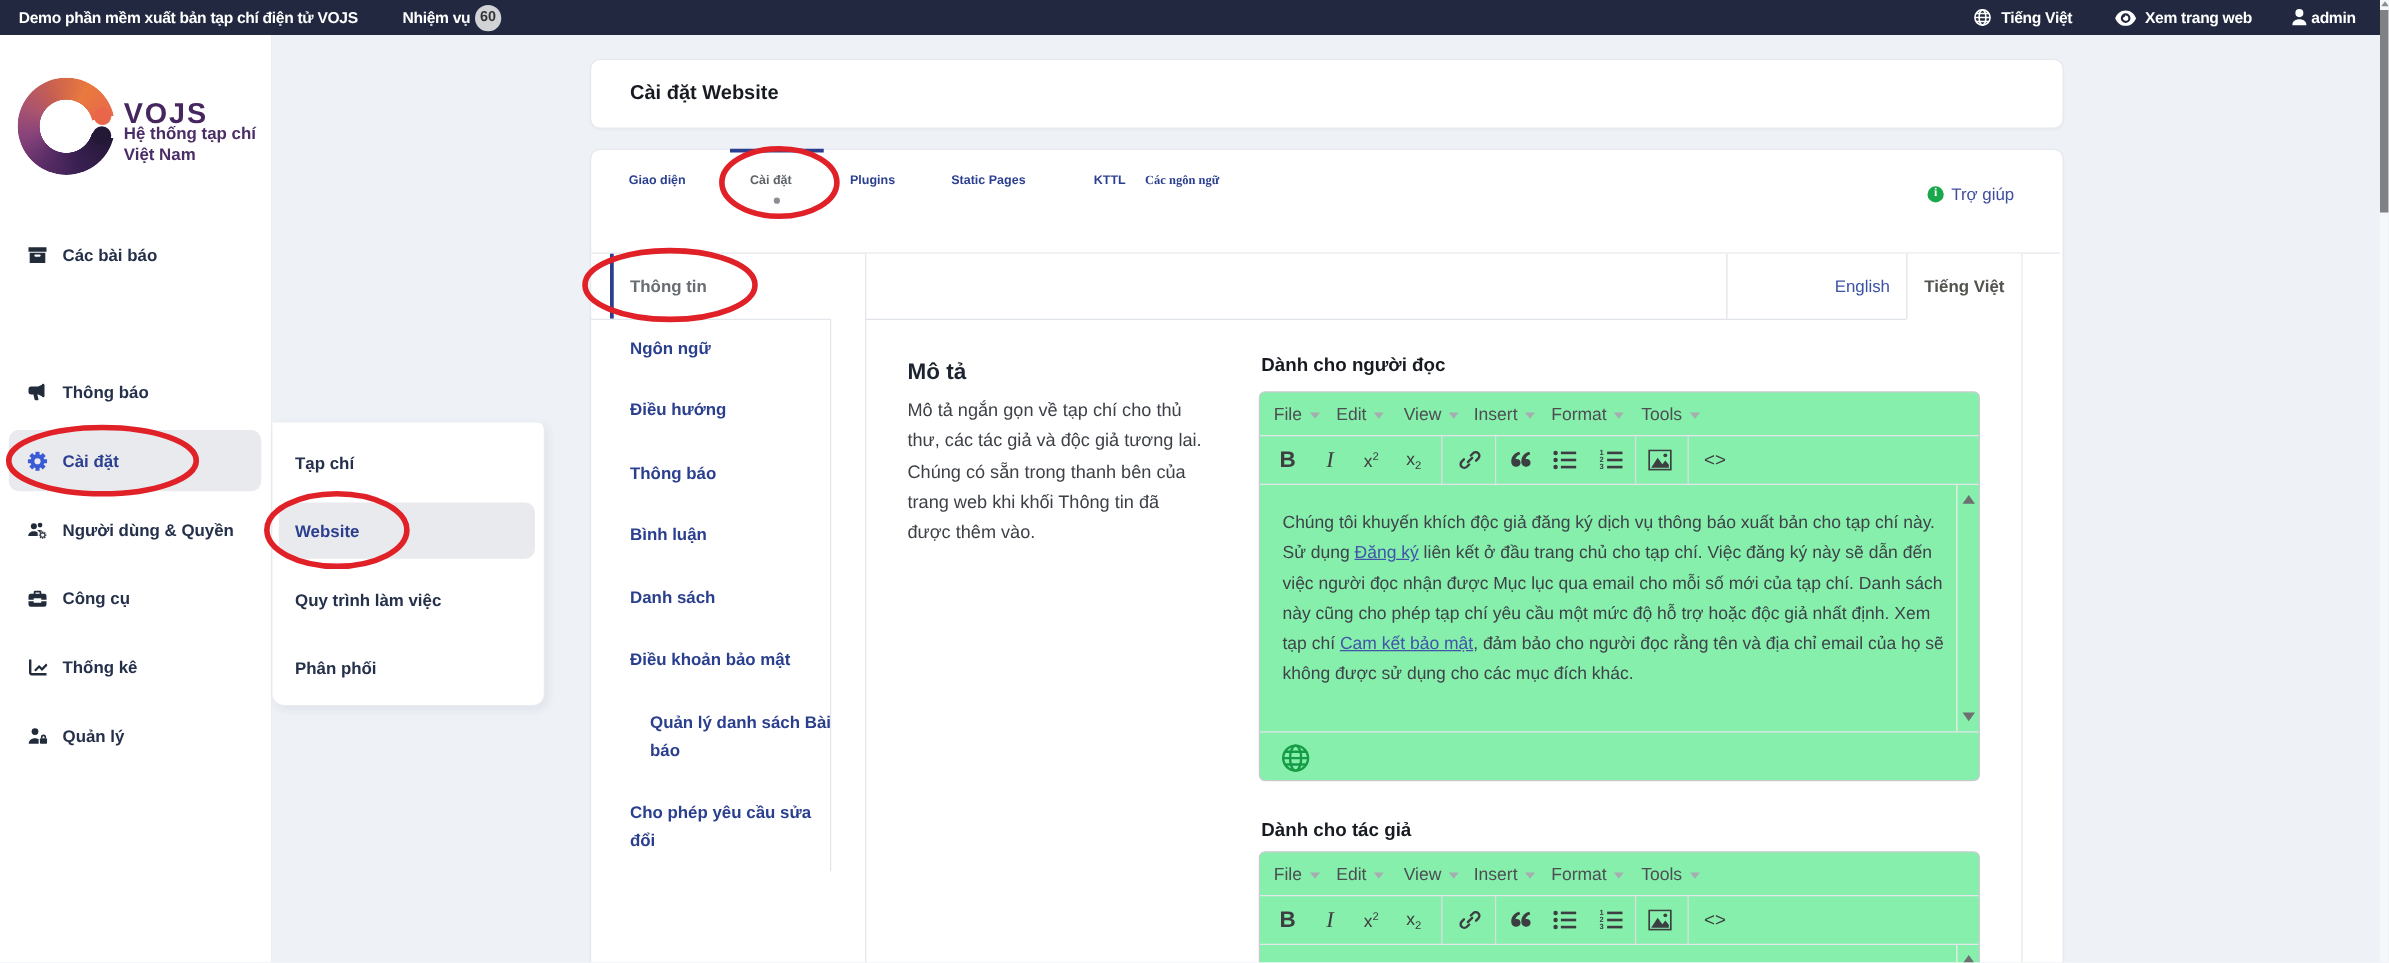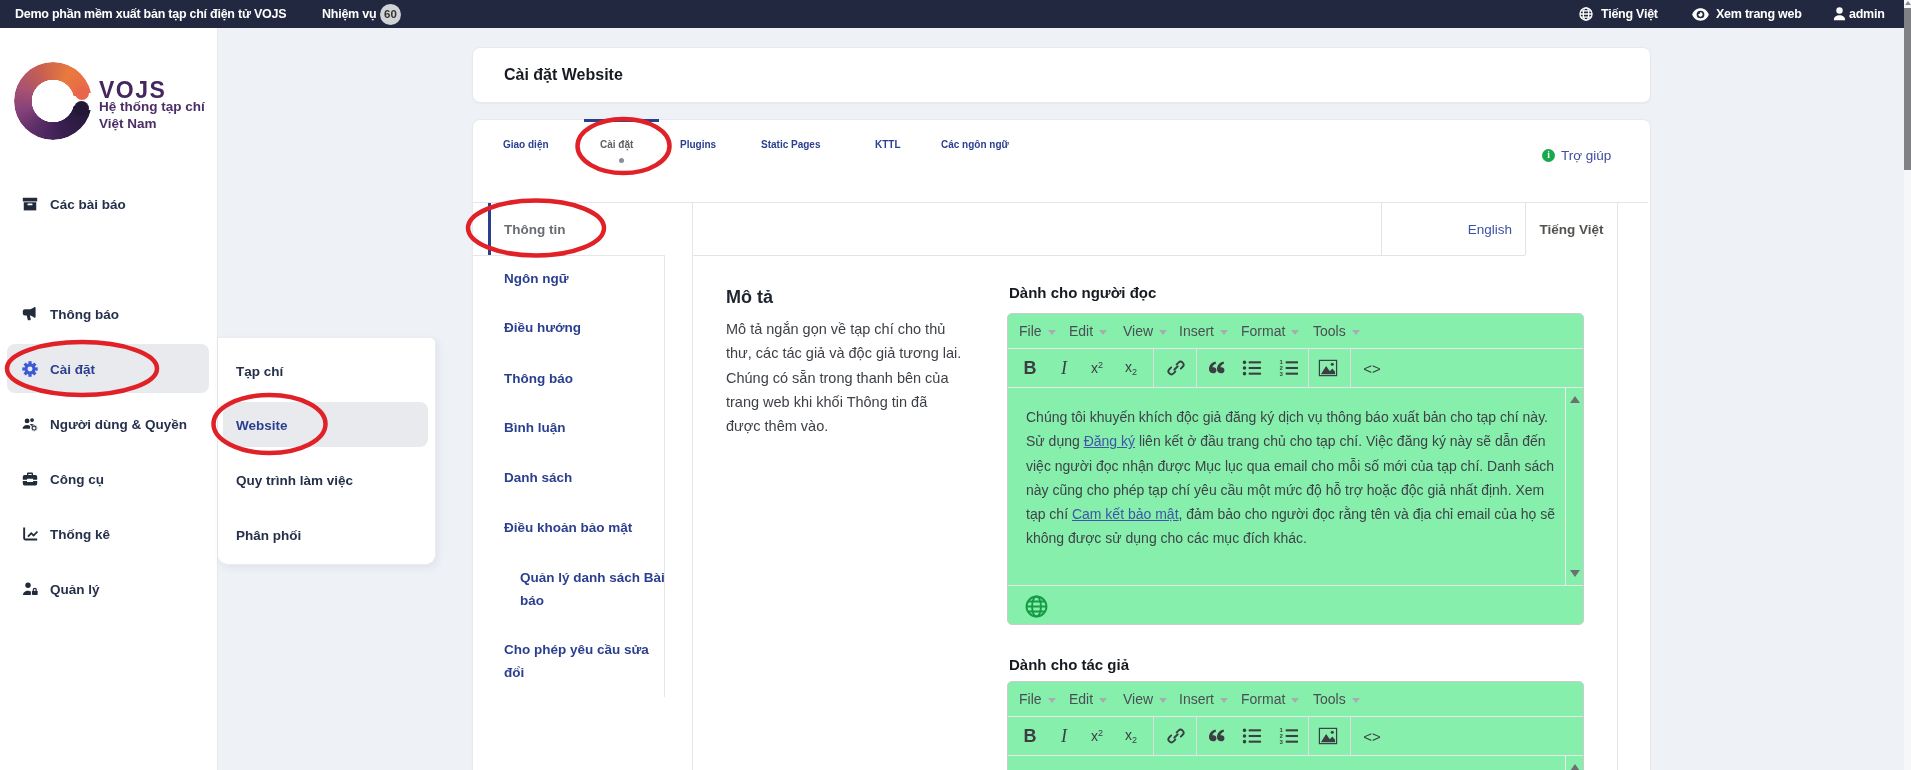--- a/index.html
+++ b/index.html
@@ -169,21 +169,21 @@
 <div class="card" id="card1">
       <div class="title">Cài đặt Website</div>
     </div>
 <div class="card" id="card2"></div>
 
 <div class="tab" style="left:503px;">Giao diện</div>
 <div class="tab active" style="left:600px;">Cài đặt</div>
 <div class="tab" style="left:680px;">Plugins</div>
 <div class="tab" style="left:761px;">Static Pages</div>
 <div class="tab" style="left:875px;">KTTL</div>
-<div class="tab" style="left:941px;">Các ngôn ngữ</div>
+<div class="tab" style="left:916px;font-family:Liberation Serif, serif;">Các ngôn ngữ</div>
 <div id="tabind"></div>
 <div id="tabdot"></div>
 <div id="helpicon">
       <div style="color:#fff;font-size:9.5px;font-weight:bold;text-align:center;line-height:13px;font-family:'Liberation Serif',serif;">i</div>
     </div>
 <div id="helptext">Trợ giúp</div>
 <div id="tabsep"></div>
 
 <div id="panel"></div>
 <div id="panelhead"></div>

